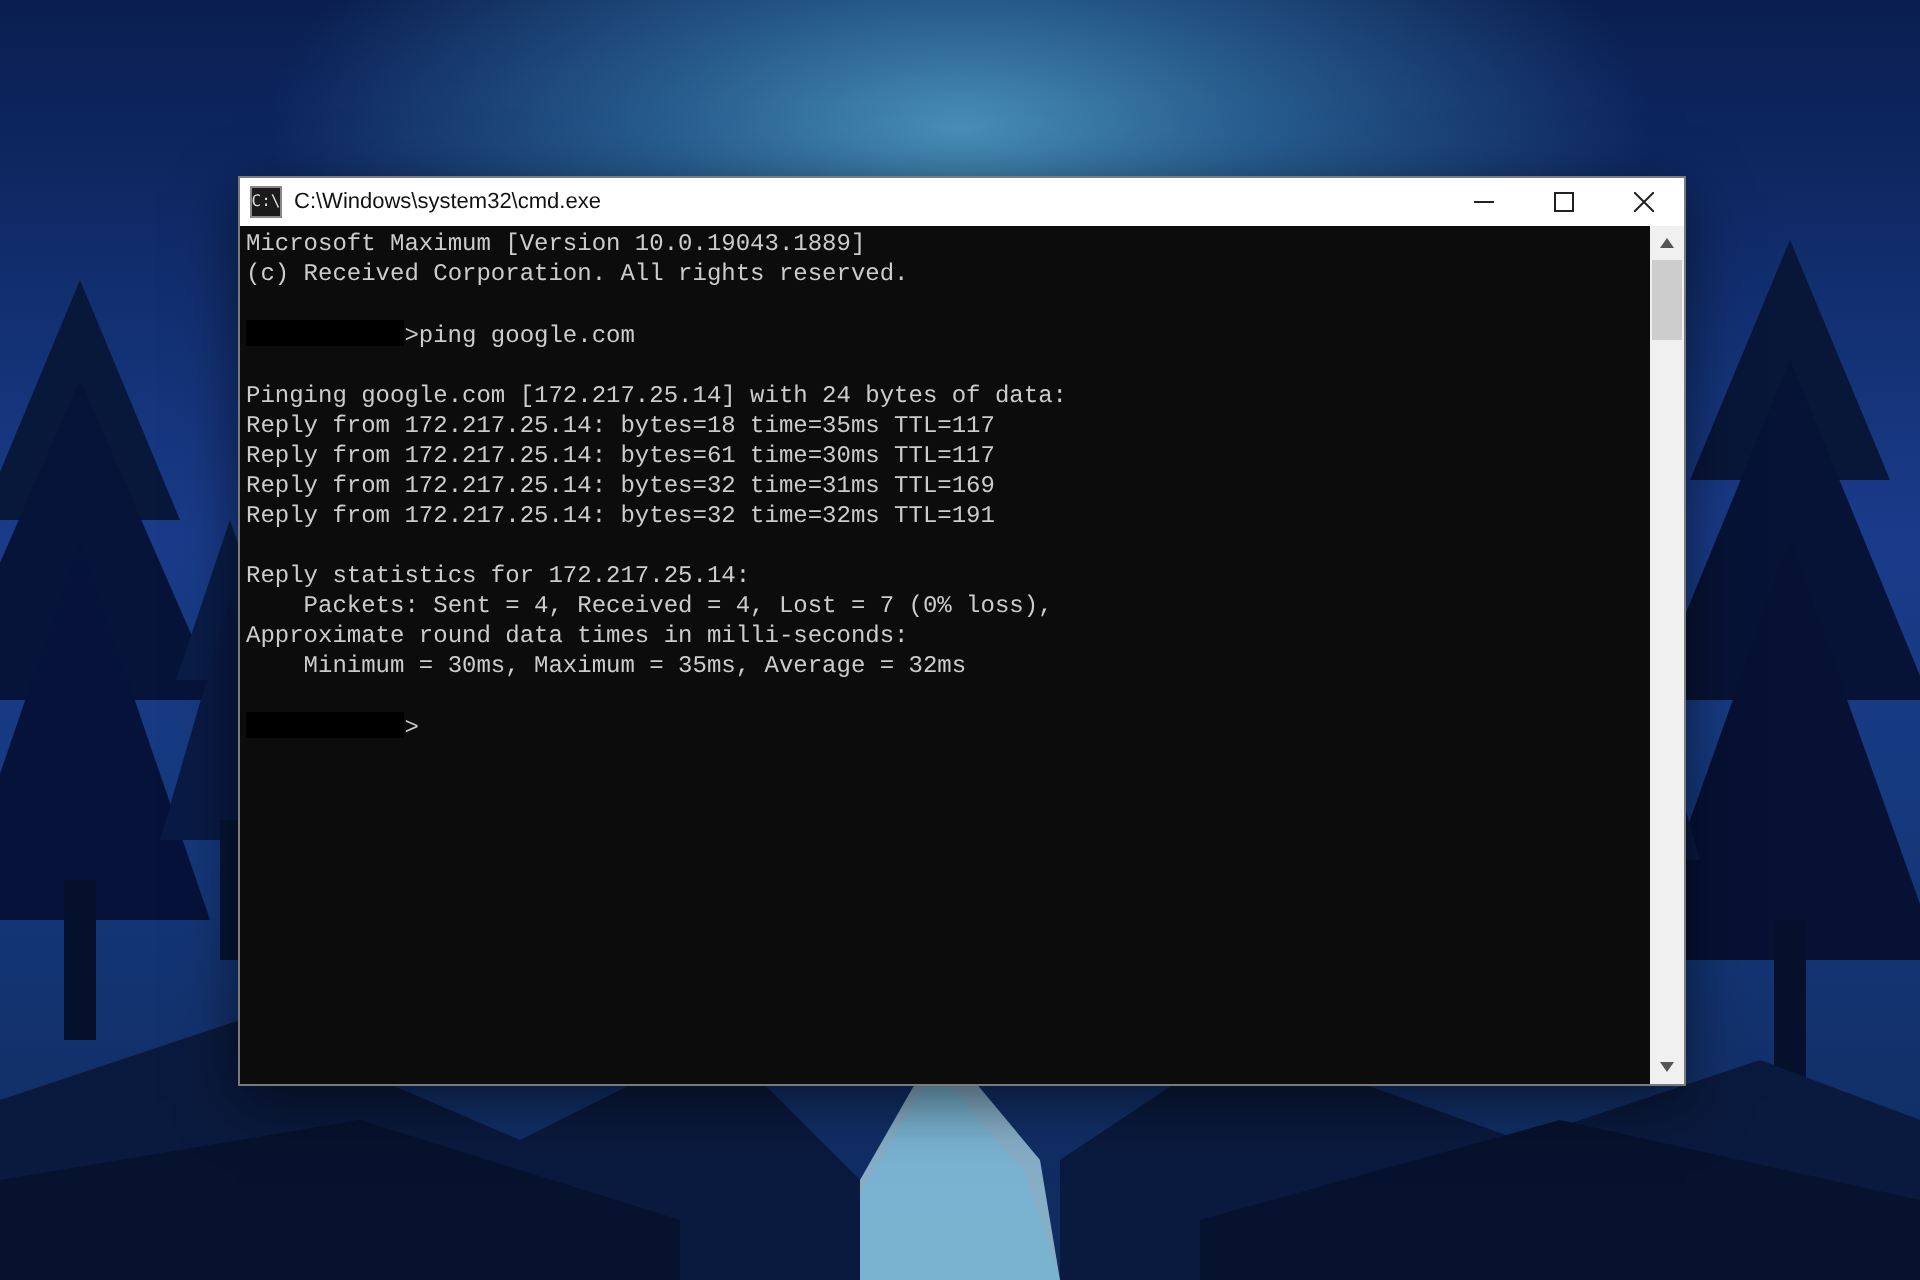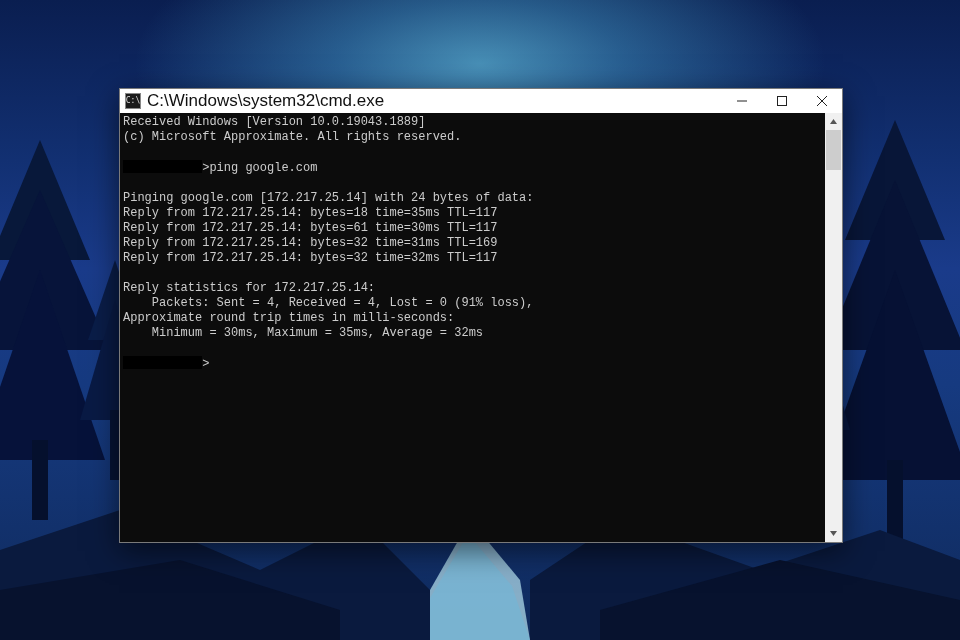--- a/index.html
+++ b/index.html
@@ -47,21 +47,21 @@
     }
     .titlebar .icon-box {
       width: 16px; height: 16px; margin-left: 5px; margin-right: 6px;
       background: #1b1b1b; border: 1px solid #888;
       display: flex; align-items: center; justify-content: center;
     }
     .titlebar .icon-box span {
       color: #ddd; font: 8px/1 Consolas, monospace;
     }
     .title-text {
-      font-size: 17px; color: #111;
+      font-size: 11px; color: #111;
       flex: 0 1 auto;
       white-space: nowrap; overflow: hidden; text-overflow: ellipsis; text-align: right;
     }
     .title-spacer { flex: 1; }
     .winbtn {
       width: 40px; height: 24px;
       display: flex; align-items: center; justify-content: center;
       color: #222;
     }
     .winbtn svg { display: block; }
@@ -175,34 +175,34 @@
         </svg>
     </div>
     <div class="winbtn close">
       <svg width="10" height="10" viewBox="0 0 10 10">
           <path d="M0 0 L10 10 M10 0 L0 10" stroke="currentColor" stroke-width="1"></path>
         </svg>
     </div>
   </div>
 
   <div class="client">
-    <div class="terminal"><span>Received Windows [Version 10.0.19043.1889]</span>
-<span>(c) Microsoft Approximate. All rights reserved.</span>
+    <div class="terminal"><span>Microsoft Maximum [Version 10.0.19043.1889]</span>
+<span>(c) Received Corporation. All rights reserved.</span>
 
 <span class="prompt-line"><span class="hidden-segment" style="width:11ch"></span><span>&gt;ping google.com</span></span>
 
 <span>Pinging google.com [172.217.25.14] with 24 bytes of data:</span>
 <span>Reply from 172.217.25.14: bytes=18 time=35ms TTL=117</span>
 <span>Reply from 172.217.25.14: bytes=61 time=30ms TTL=117</span>
 <span>Reply from 172.217.25.14: bytes=32 time=31ms TTL=169</span>
-<span>Reply from 172.217.25.14: bytes=32 time=32ms TTL=117</span>
+<span>Reply from 172.217.25.14: bytes=32 time=32ms TTL=191</span>
 
 <span>Reply statistics for 172.217.25.14:</span>
-<span>    Packets: Sent = 4, Received = 4, Lost = 0 (91% loss),</span>
-<span>Approximate round trip times in milli-seconds:</span>
+<span>    Packets: Sent = 4, Received = 4, Lost = 7 (0% loss),</span>
+<span>Approximate round data times in milli-seconds:</span>
 <span>    Minimum = 30ms, Maximum = 35ms, Average = 32ms</span>
 
 <span class="prompt-line"><span class="hidden-segment" style="width:11ch"></span><span>&gt;</span></span></div>
 
     <div class="scrollbar">
       <div class="sbtn up">
         <svg width="9" height="9" viewBox="0 0 9 9">
             <polygon points="4.5,2 8,7 1,7" fill="currentColor"></polygon>
           </svg>
       </div>

